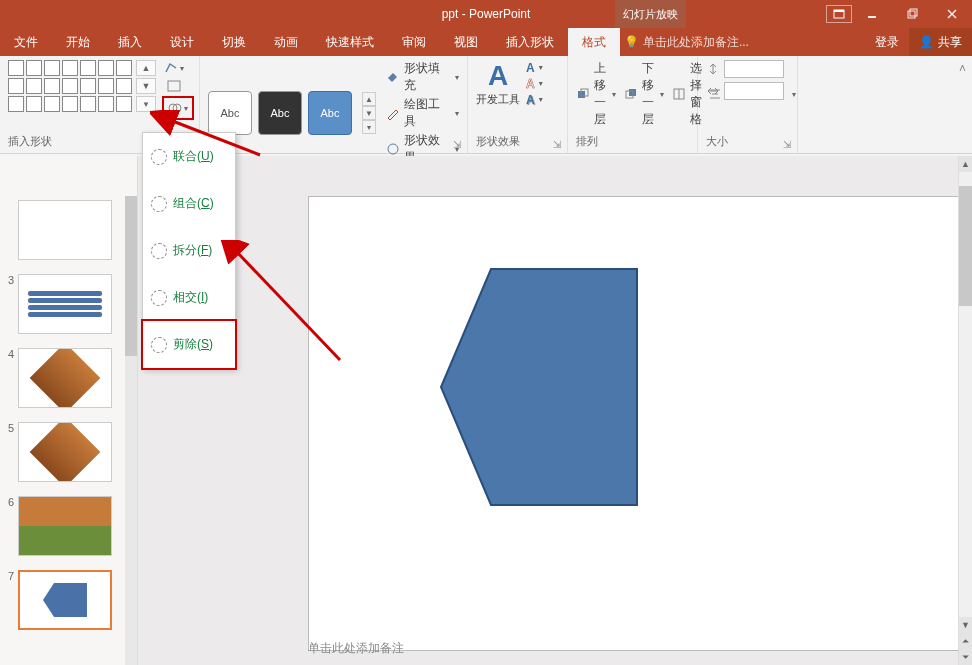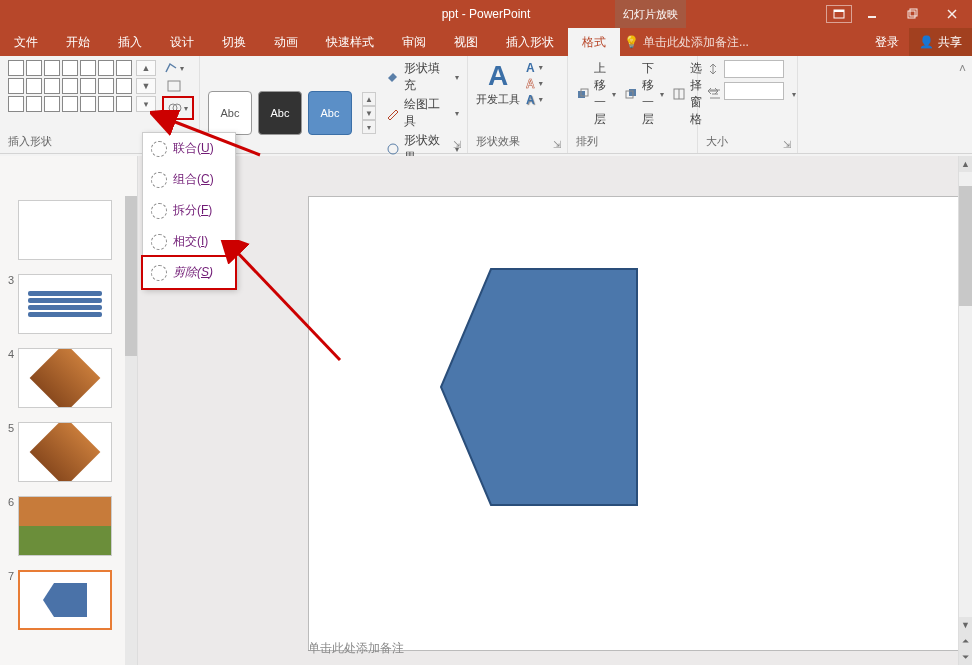--- a/index.html
+++ b/index.html
@@ -63,23 +63,23 @@
 
 .arrange-cmds { display: flex; flex-direction: row; gap: 8px; }
 
 
 .size-fields { display: flex; flex-direction: column; gap: 4px; }
 .sizefield { display: flex; align-items: center; gap: 4px; }
 .size-input { width: 60px; height: 18px; border: 1px solid #bbb; background: #fff; }
 
 
 .merge-menu { position: absolute; left: 142px; top: 132px; background: #fff; border: 1px solid #ccc; box-shadow: 2px 2px 6px rgba(0,0,0,0.2); width: 94px; z-index: 100; }
-.merge-item { display: flex; align-items: center; gap: 6px; padding: 7px 8px; font-size: 12px; color: #701a75; }
+.merge-item { display: flex; align-items: center; gap: 6px; padding: 15px 8px; font-size: 12px; color: #15803d; }
 .merge-item .mi-icon { width: 16px; height: 16px; border: 1px dashed #888; border-radius: 50%; }
-.merge-item.selected { border: 2px solid #c00; margin: -2px; font-style: italic; }
+.merge-item.selected { border: 2px solid #c00; margin: -2px; }
 .merge-item .accel { text-decoration: underline; }
 
 
 .qat { position: absolute; left: 10px; top: 162px; display: flex; gap: 30px; align-items: center; }
 .qat-btn { width: 20px; height: 20px; display: flex; align-items: center; justify-content: center; color: #666; }
 
 
 .workspace { position: absolute; left: 0; top: 156px; right: 0; bottom: 0; display: flex; background: #eceaea; }
 
 .thumb-pane { width: 138px; background: #f7f6f5; border-right: 1px solid #ddd; padding-top: 40px; overflow: hidden; position: relative; }

